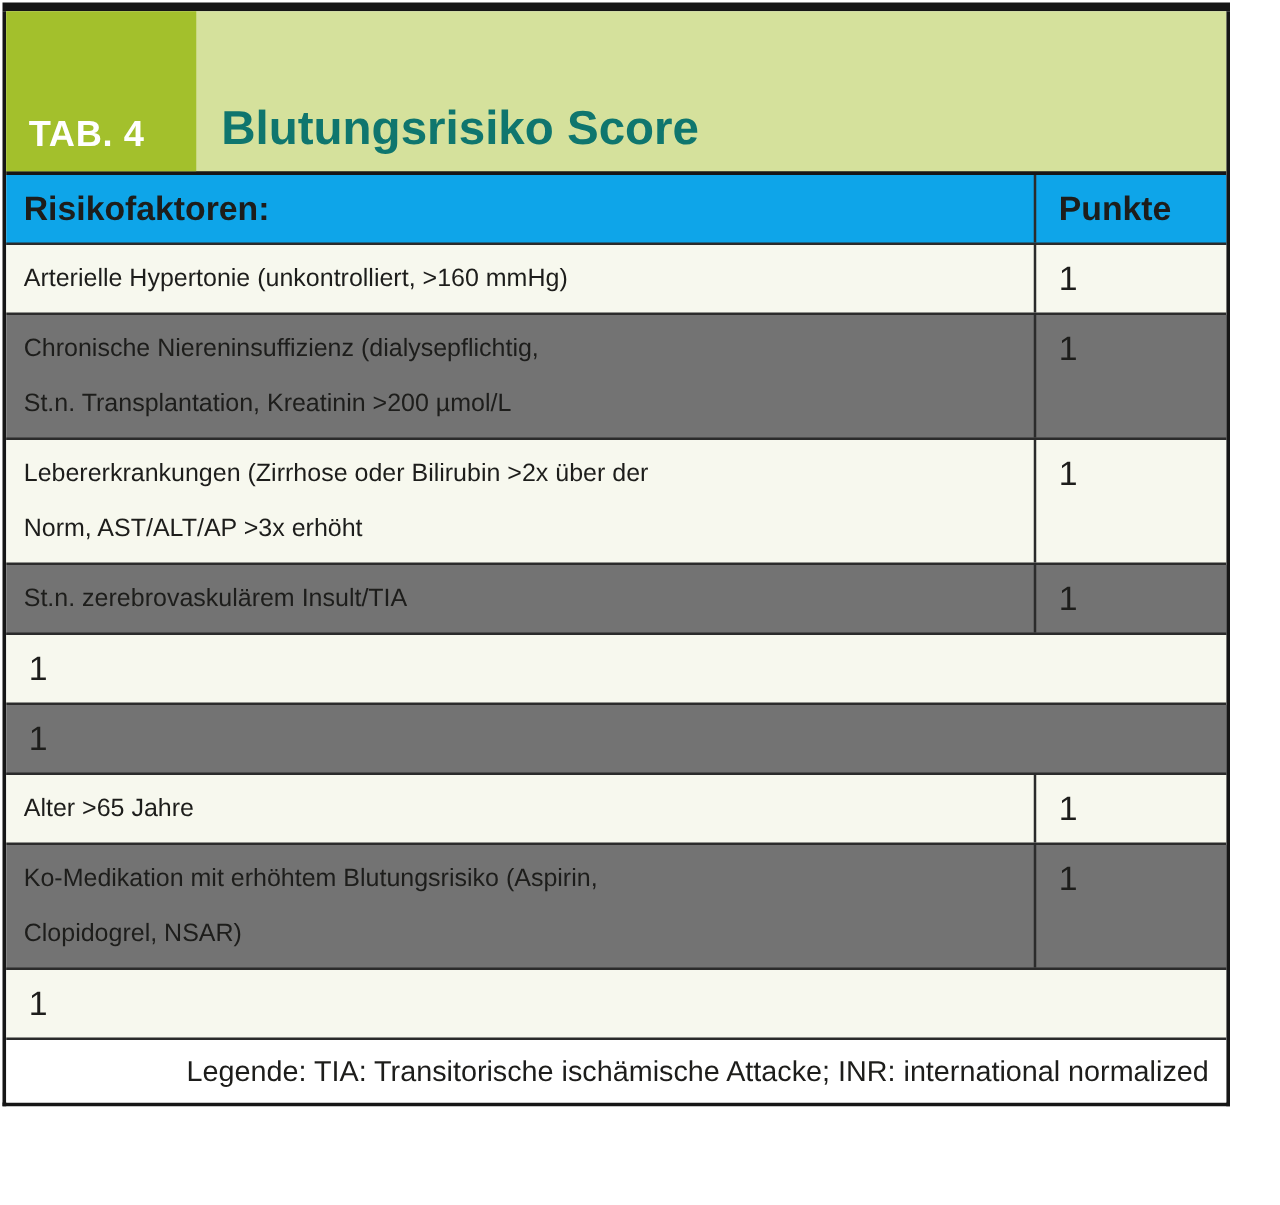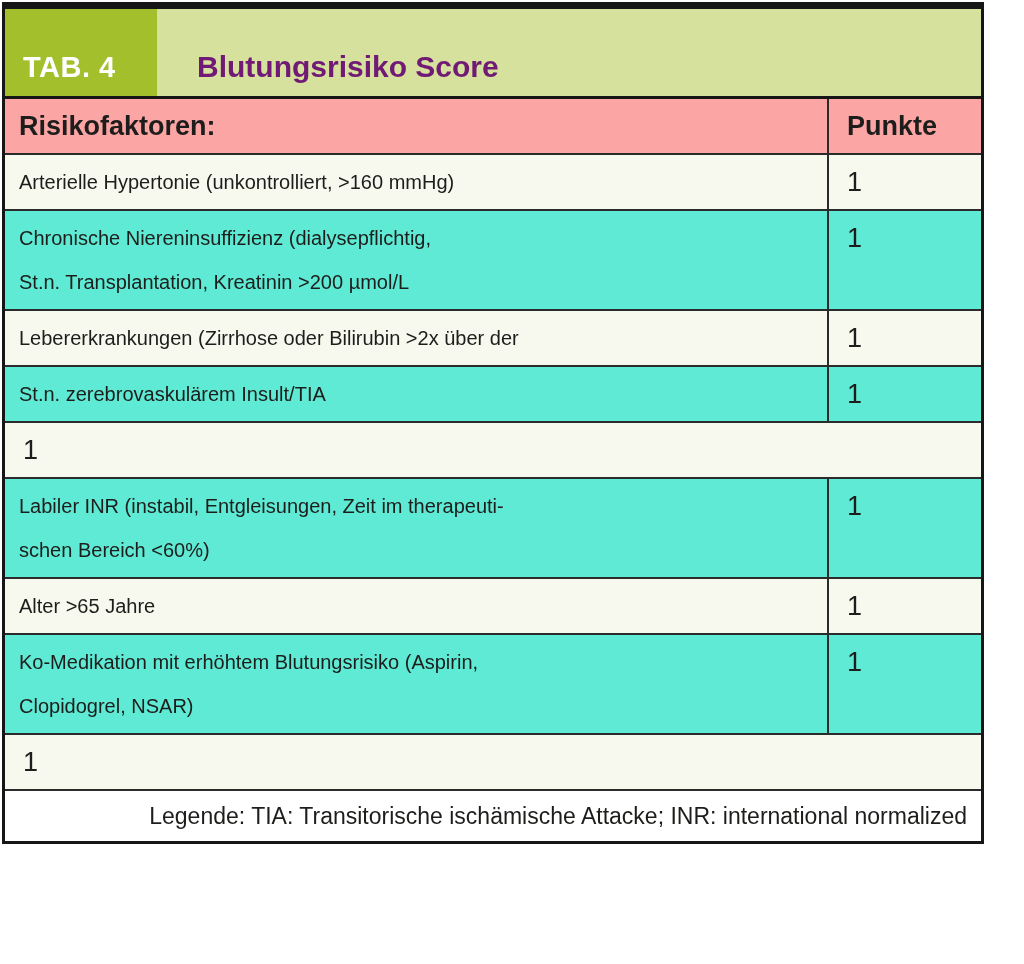--- a/index.html
+++ b/index.html
@@ -24,43 +24,42 @@
   .frame {
     border-left: 3px solid #161616;
     border-right: 3px solid #161616;
     border-bottom: 3px solid #161616;
   }
 
   
   .band {
     display: flex;
     align-items: flex-end;
-    height: 90px;
+    height: 131px;
     background: #d5e19c;
     border-bottom: 3px solid #161616;
     text-align: center;
   }
   .tab-badge {
     width: 152px;
     align-self: stretch;
     background: #a3c02c;
     display: flex;
     align-items: flex-end;
     padding: 0 0 12px 18px;
     color: #ffffff;
     font-weight: bold;
     font-size: 29px;
     letter-spacing: 0.5px;
   }
   .band-title {
     padding: 0 0 12px 20px;
     font-weight: bold;
-    font-size: 30px;
-    color: #701a75;
-    margin-left: 20px;
+    font-size: 38px;
+    color: #0f766e;
   }
 
   
   .row {
     display: flex;
     border-bottom: 2px solid #2b2b2b;
   }
   .row:last-child { border-bottom: none; text-align: right; }
 
   .cell { font-size: 20px; line-height: 44px; }
@@ -69,24 +68,24 @@
     border-right: 2px solid #2b2b2b;
     padding: 5px 14px 5px 14px;
   }
   .cell.pts {
     width: 152px;
     padding: 5px 14px 5px 18px;
     font-size: 27px;
   }
 
   .row.head .cell { font-weight: bold; font-size: 27px; }
-  .row.head { background: #fca5a5; }
+  .row.head { background: #0ea5e9; }
 
   .bg-cream { background: #f7f8ee; }
-  .bg-green { background: #5eead4; }
+  .bg-green { background: #737373; }
 
   .ln { display: block; }
 
   
   .row.legend {
     background: #ffffff;
     display: block;
     padding: 6px 14px;
     font-size: 23px;
     line-height: 38px;
@@ -129,20 +128,21 @@
         <span class="ln">St.n. Transplantation, Kreatinin &gt;200 µmol/L</span>
       </div>
       <div class="cell pts">
         <span>1</span>
       </div>
     </div>
 
     <div class="row bg-cream">
       <div class="cell risk">
         <span class="ln">Lebererkrankungen (Zirrhose oder Bilirubin &gt;2x über der</span>
+        <span class="ln">Norm, AST/ALT/AP &gt;3x erhöht</span>
       </div>
       <div class="cell pts">
         <span>1</span>
       </div>
     </div>
 
     <div class="row bg-green">
       <div class="cell risk">
         <span class="ln">St.n. zerebrovaskulärem Insult/TIA</span>
       </div>
@@ -151,24 +151,20 @@
       </div>
     </div>
 
     <div class="row bg-cream">
       <div class="cell pts">
         <span>1</span>
       </div>
     </div>
 
     <div class="row bg-green">
-      <div class="cell risk">
-        <span class="ln">Labiler INR (instabil, Entgleisungen, Zeit im therapeuti-</span>
-        <span class="ln">schen Bereich &lt;60%)</span>
-      </div>
       <div class="cell pts">
         <span>1</span>
       </div>
     </div>
 
     <div class="row bg-cream">
       <div class="cell risk">
         <span class="ln">Alter &gt;65 Jahre</span>
       </div>
       <div class="cell pts">

